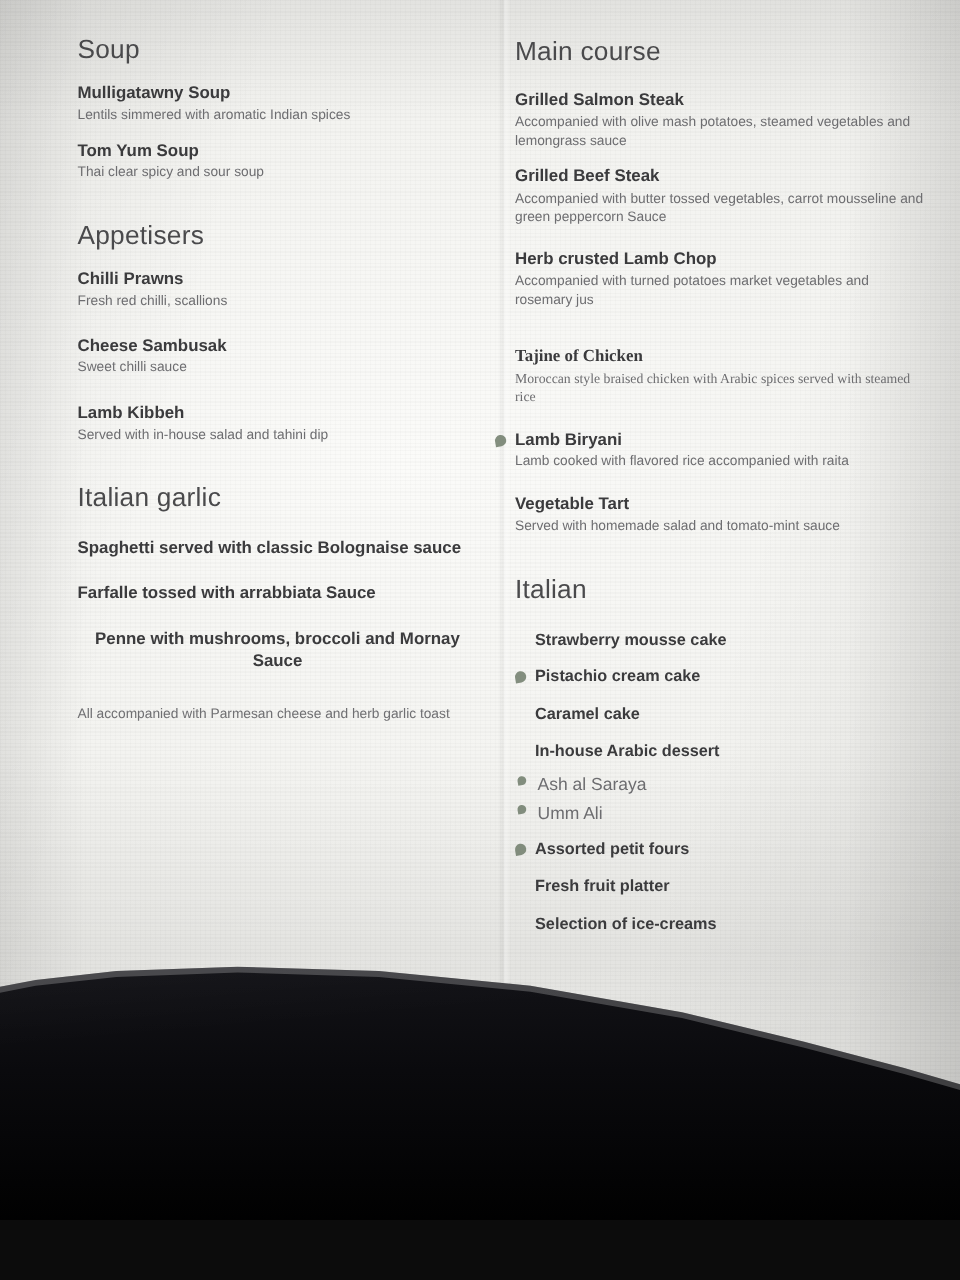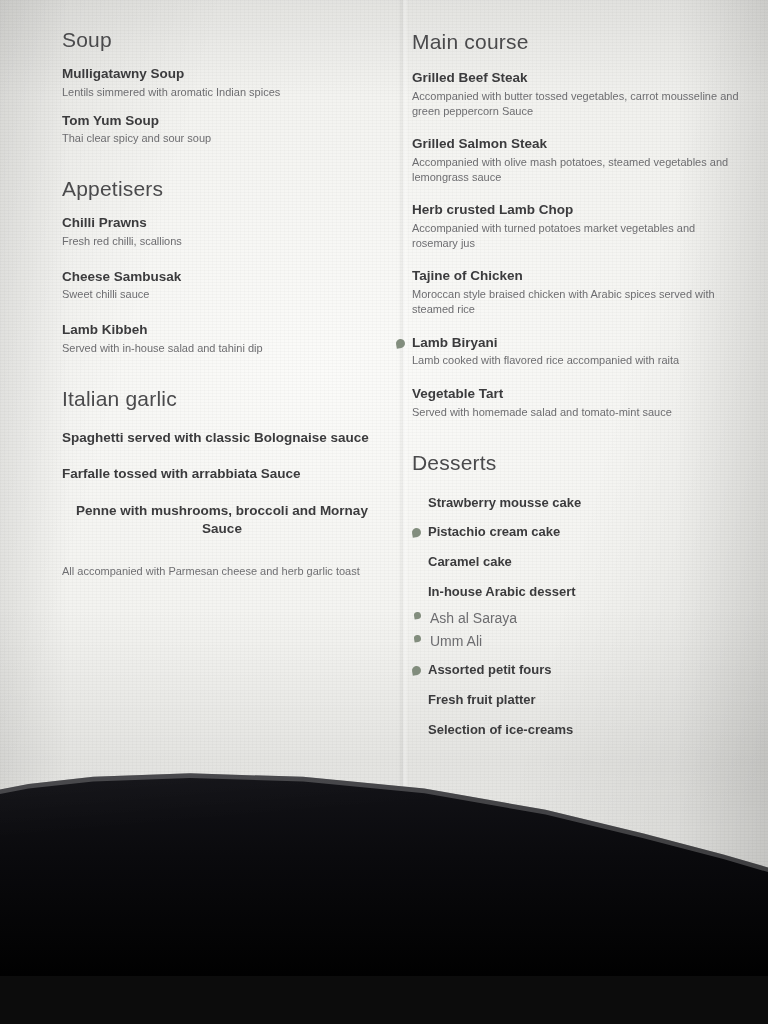--- a/index.html
+++ b/index.html
@@ -233,56 +233,56 @@
       <p class="footnote">All accompanied with Parmesan cheese and herb garlic toast</p>
     </section>
 
   </div>
 
   <div class="column" id="right-column" style="top:30px;">
 
     <section class="section">
       <h2 class="section-title" style="margin-bottom:16px;">Main course</h2>
 
+      <div class="item" style="margin-top:18px;">
+        <p class="item-name">Grilled Salmon Steak</p>
+        <p class="item-desc">Accompanied with olive mash potatoes, steamed vegetables and lemongrass sauce</p>
+      </div>
+
       <div class="item">
         <p class="item-name">Grilled Beef Steak</p>
         <p class="item-desc">Accompanied with butter tossed vegetables, carrot mousseline and green peppercorn Sauce</p>
       </div>
 
       <div class="item" style="margin-top:18px;">
-        <p class="item-name">Grilled Salmon Steak</p>
-        <p class="item-desc">Accompanied with olive mash potatoes, steamed vegetables and lemongrass sauce</p>
-      </div>
-
-      <div class="item" style="margin-top:18px;">
         <p class="item-name">Herb crusted Lamb Chop</p>
         <p class="item-desc">Accompanied with turned potatoes market vegetables and rosemary jus</p>
       </div>
 
-      <div class="item" style="margin-top:18px;">
+      <div class="item" style="margin-top:30px;font-family:Liberation Serif, serif;">
         <p class="item-name">Tajine of Chicken</p>
         <p class="item-desc">Moroccan style braised chicken with Arabic spices served with steamed rice</p>
       </div>
 
       <div class="item marked" style="margin-top:18px; margin-left:-16px;">
         <span class="leaf-icon"></span>
         <p class="item-name">Lamb Biryani</p>
         <p class="item-desc" style="margin-left:0;">Lamb cooked with flavored rice accompanied with raita</p>
       </div>
 
       <div class="item" style="margin-top:18px;">
         <p class="item-name">Vegetable Tart</p>
         <p class="item-desc">Served with homemade salad and tomato-mint sauce</p>
       </div>
     </section>
 
     <div class="spacer-md"></div>
 
     <section class="section">
-      <h2 class="section-title" style="margin-bottom:20px;">Desserts</h2>
+      <h2 class="section-title" style="margin-bottom:20px;">Italian</h2>
 
       <p class="dessert-item">
         <span>Strawberry mousse cake</span>
       </p>
 
       <p class="dessert-item">
         <span class="leaf-icon"></span>
         <span>Pistachio cream cake</span>
       </p>
 

